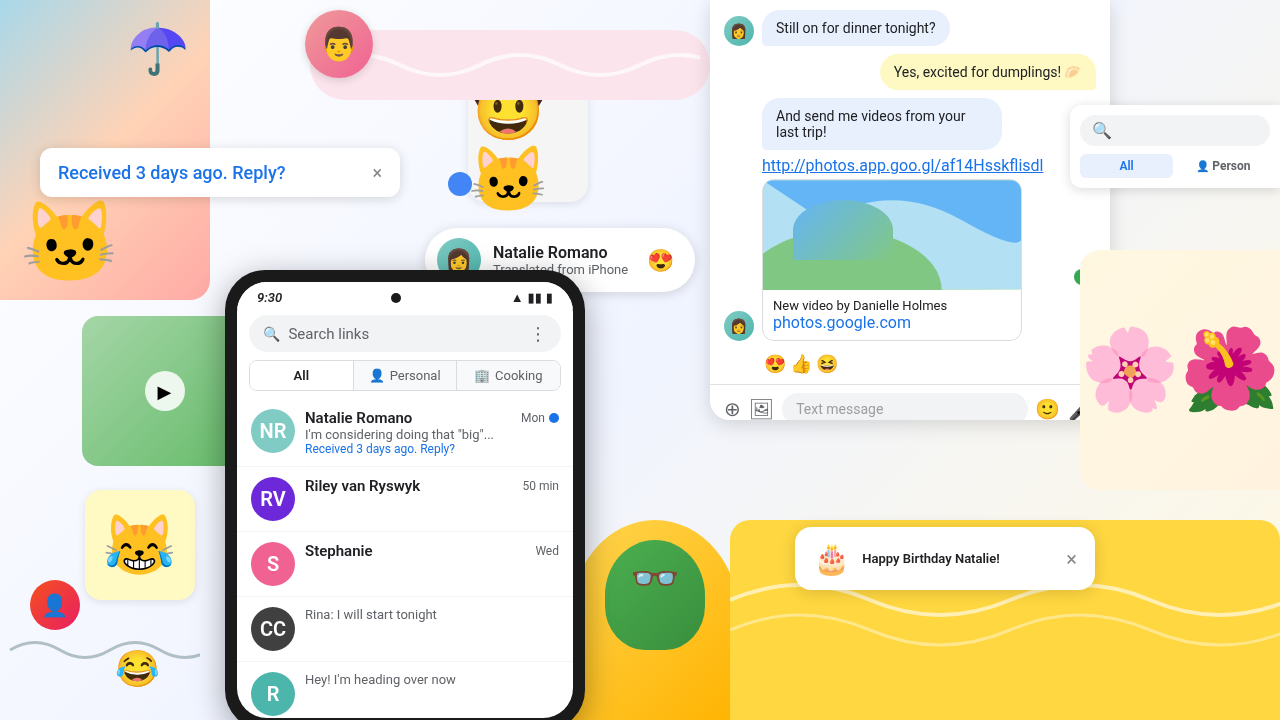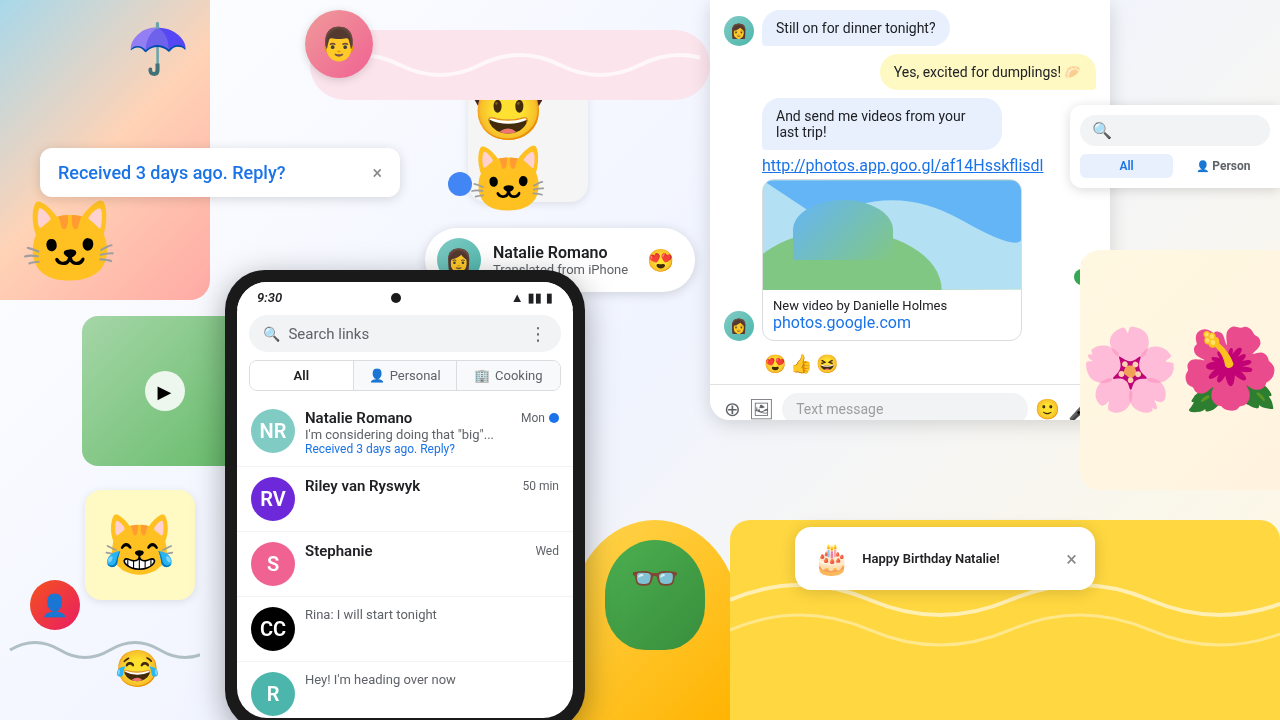--- a/index.html
+++ b/index.html
@@ -567,21 +567,21 @@
         <div class="conv-avatar" style="background:#f06292;">S</div>
         <div class="conv-body">
           <div class="conv-header">
             <span class="conv-name">Stephanie</span>
             <span class="conv-time">Wed</span>
           </div>
         </div>
       </div>
 
       <div class="conv-item">
-        <div class="conv-avatar" style="background:#000000;">CC</div>
+        <div class="conv-avatar" style="background:#404040;">CC</div>
         <div class="conv-body">
           <div class="conv-preview">Rina: I will start tonight</div>
         </div>
       </div>
 
       <div class="conv-item">
         <div class="conv-avatar" style="background:#4db6ac;">R</div>
         <div class="conv-body">
           <div class="conv-preview">Hey! I'm heading over now</div>
         </div>

